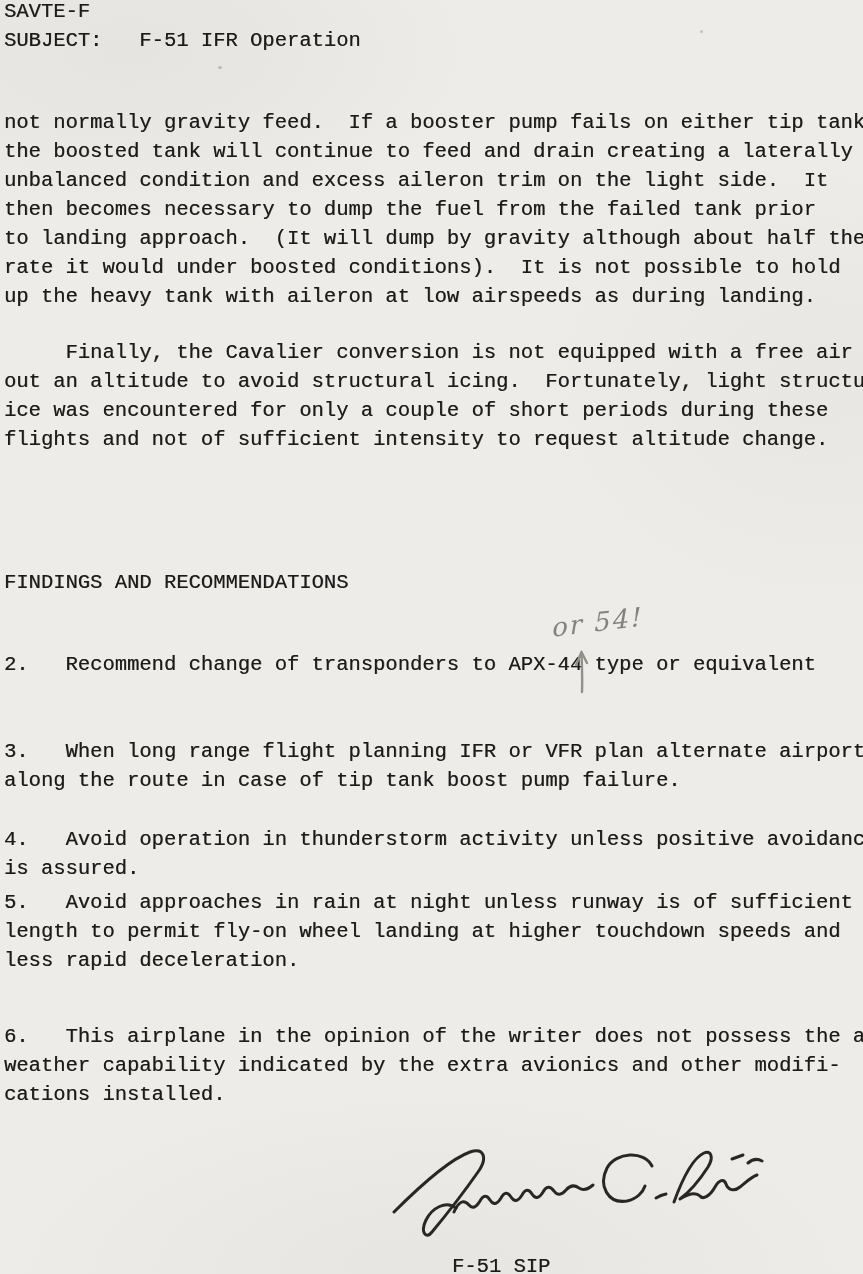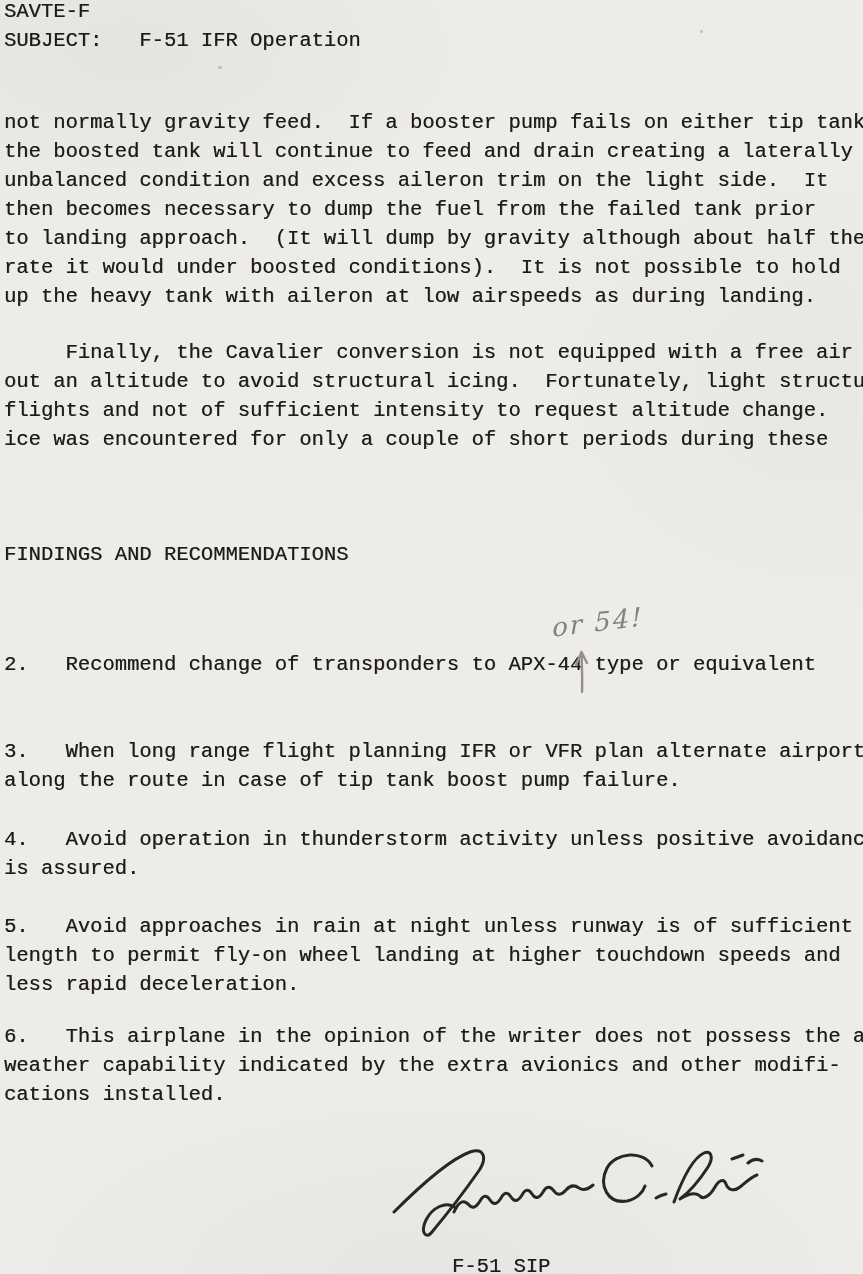--- a/index.html
+++ b/index.html
@@ -56,40 +56,40 @@
       <div class="line">unbalanced condition and excess aileron trim on the light side.  It</div>
       <div class="line">then becomes necessary to dump the fuel from the failed tank prior</div>
       <div class="line">to landing approach.  (It will dump by gravity although about half the</div>
       <div class="line">rate it would under boosted conditions).  It is not possible to hold</div>
       <div class="line">up the heavy tank with aileron at low airspeeds as during landing.</div>
     </div>
 
   <div class="typed" style="top:338px">
       <div class="line">     Finally, the Cavalier conversion is not equipped with a free air</div>
       <div class="line">out an altitude to avoid structural icing.  Fortunately, light structural</div>
+      <div class="line">ice was encountered for only a couple of short periods during these</div>
       <div class="line">flights and not of sufficient intensity to request altitude change.</div>
-      <div class="line">ice was encountered for only a couple of short periods during these</div>
     </div>
 
-  <div class="typed" style="top:540px">
+  <div class="typed" style="top:568px">
     <div class="line">FINDINGS AND RECOMMENDATIONS</div>
   </div>
 
   <div class="typed" style="top:650px">
       <div class="line">2.   Recommend change of transponders to APX-44 type or equivalent</div>
     </div>
   <div class="typed" style="top:737px">
       <div class="line">3.   When long range flight planning IFR or VFR plan alternate airports</div>
       <div class="line">along the route in case of tip tank boost pump failure.</div>
     </div>
   <div class="typed" style="top:825px">
       <div class="line">4.   Avoid operation in thunderstorm activity unless positive avoidance</div>
       <div class="line">is assured.</div>
     </div>
-  <div class="typed" style="top:912px">
+  <div class="typed" style="top:888px">
       <div class="line">5.   Avoid approaches in rain at night unless runway is of sufficient</div>
       <div class="line">length to permit fly-on wheel landing at higher touchdown speeds and</div>
       <div class="line">less rapid deceleration.</div>
     </div>
   <div class="typed" style="top:1022px">
       <div class="line">6.   This airplane in the opinion of the writer does not possess the all</div>
       <div class="line">weather capability indicated by the extra avionics and other modifi-</div>
       <div class="line">cations installed.</div>
     </div>
 

